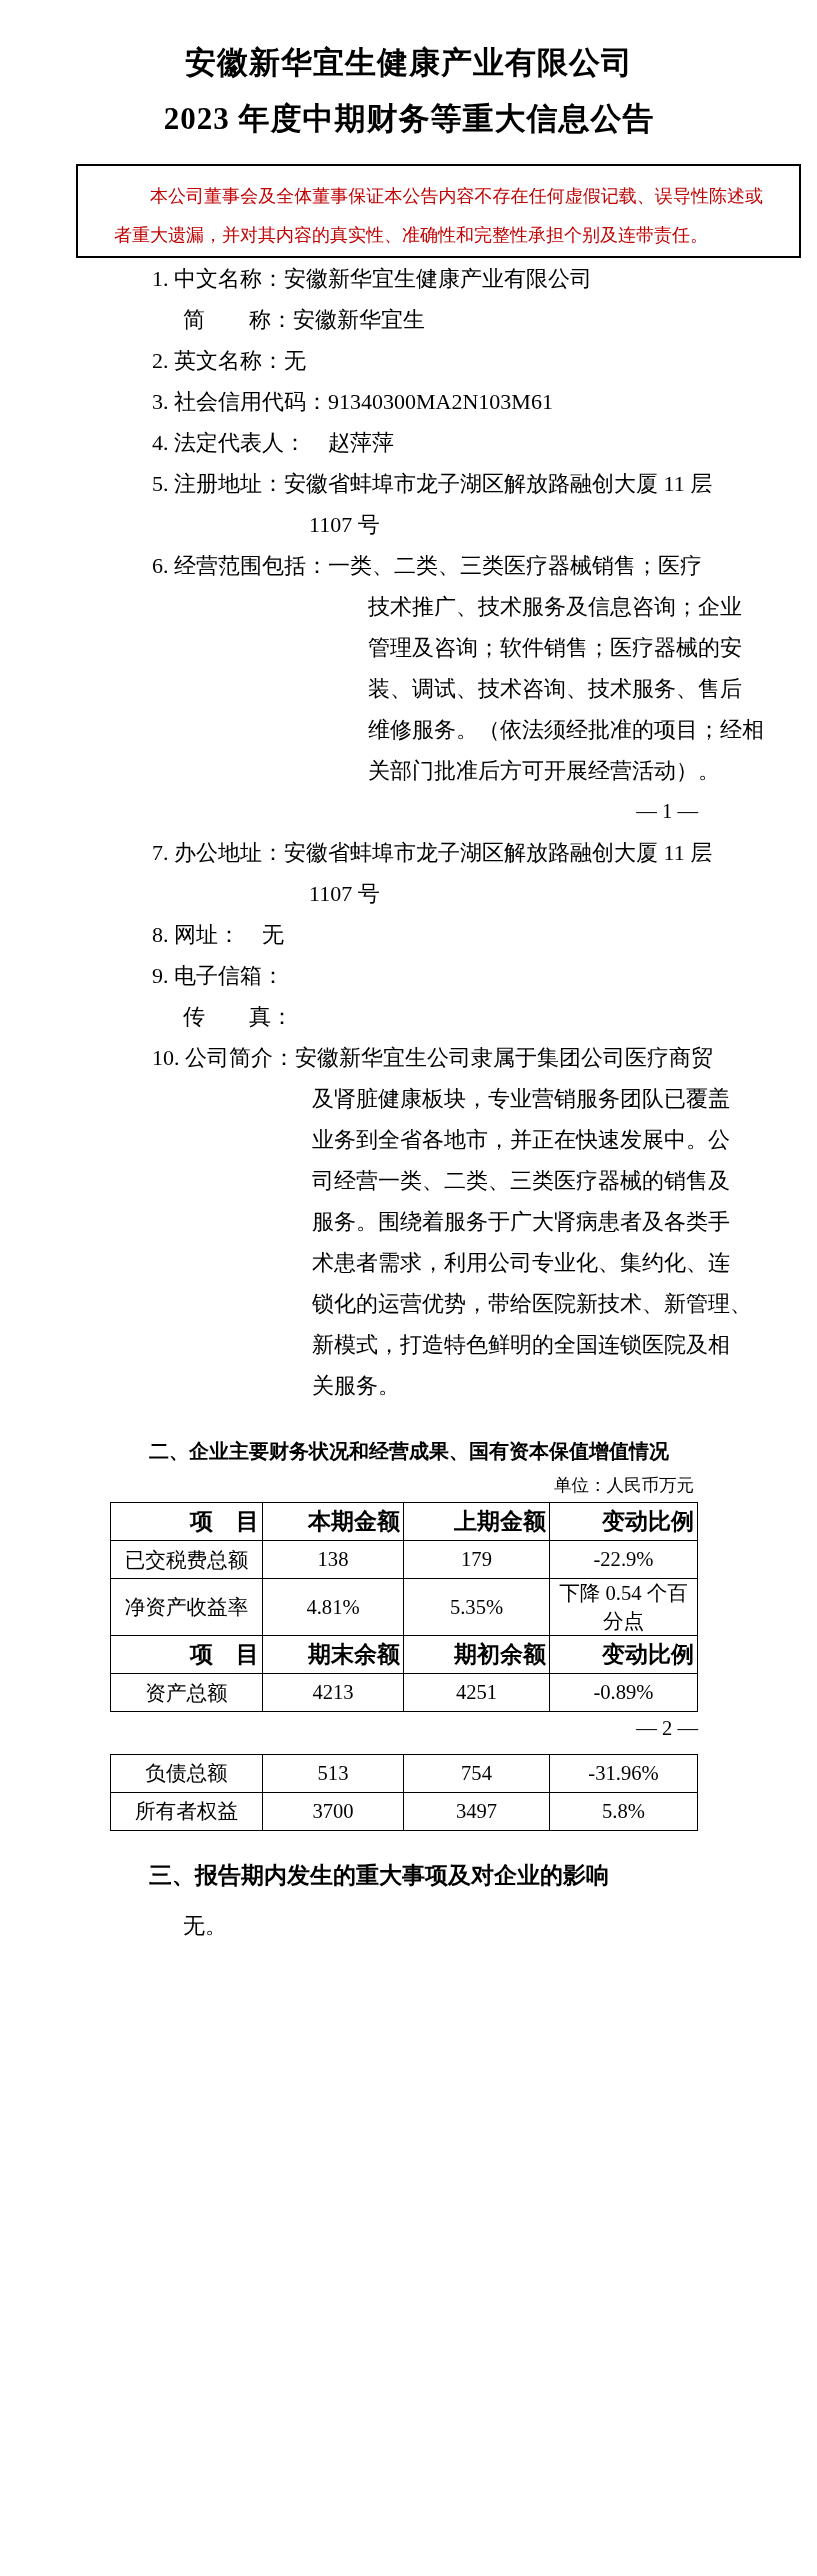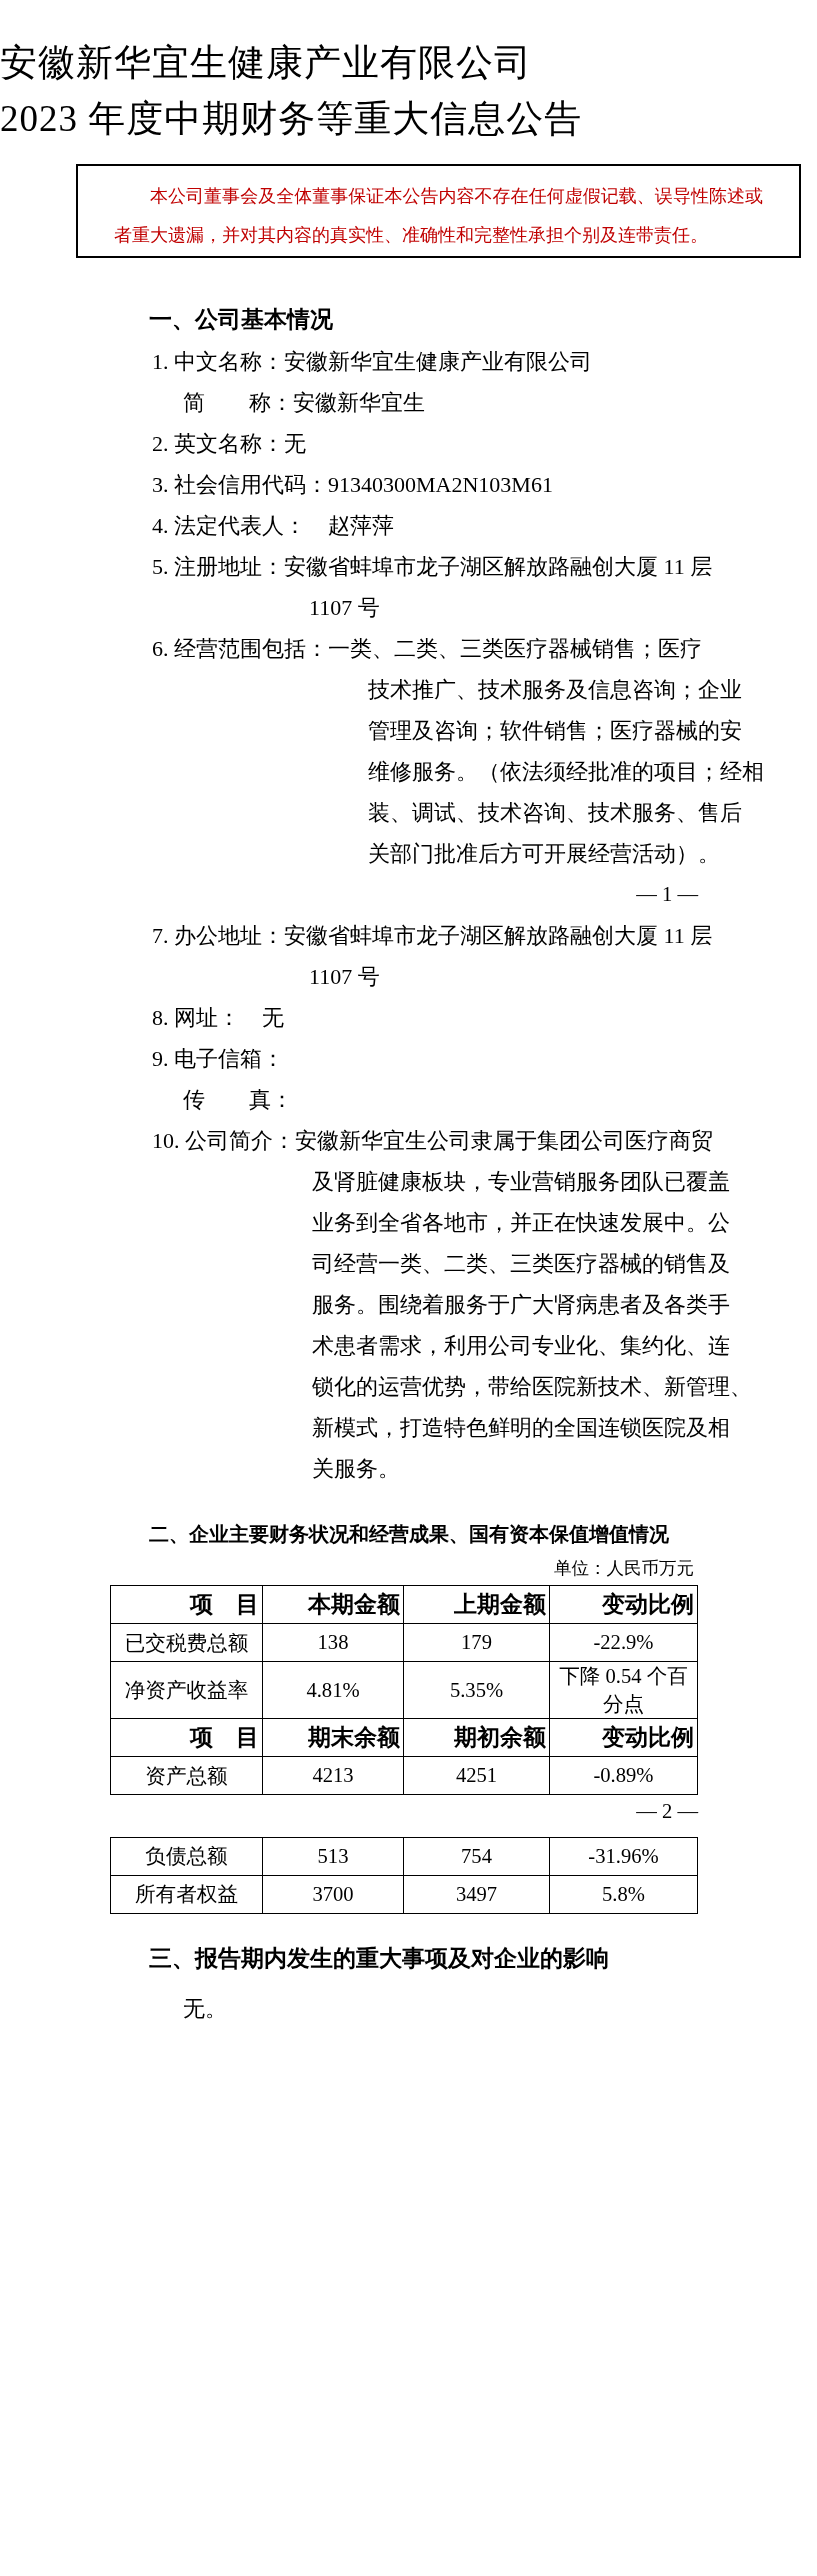--- a/index.html
+++ b/index.html
@@ -2,21 +2,21 @@
 <html style="font-size:8.2px"><head>
 <meta charset="utf-8">
 <style>
   html,body{margin:0;padding:0;}
   body{
     width:818px;height:2793px;position:relative;background:#ffffff;
     font-family:"Liberation Serif","DejaVu Serif",serif;color:#000;
     overflow:hidden;
   }
   .title{
-    text-align:left;font-weight:normal;font-size:37px;line-height:37px;
+    text-align:center;font-weight:bold;font-size:31px;line-height:37px;
     letter-spacing:1px;font-family:"Liberation Serif","DejaVu Serif",serif;
   }
   .title1{margin-top:44px;}
   .title2{margin-top:19px;}
   .notice-box{
     box-sizing:border-box;margin:27px 0 0 76px;width:725px;
     border:2.1px solid #000;padding:11.3px 36px 1px 36px;background:#fff;
   }
   .notice-text{
     margin:0;font-size:18px;line-height:39px;text-indent:2em;
@@ -64,34 +64,33 @@
 
 <div>
 
   <div class="title title1">安徽新华宜生健康产业有限公司</div>
   <div class="title title2">2023 年度中期财务等重大信息公告</div>
 
   <div class="notice-box">
     <p class="notice-text" style="color: rgb(192, 0, 0);">本公司董事会及全体董事保证本公告内容不存在任何虚假记载、误导性陈述或者重大遗漏，并对其内容的真实性、准确性和完整性承担个别及连带责任。</p>
   </div>
 
-  <div class="sec-heading h1">一、公司基本情况</div>
 
   <div class="ln">1. 中文名称：安徽新华宜生健康产业有限公司</div>
   <div class="ln ln-label">简　　称：安徽新华宜生</div>
   <div class="ln">2. 英文名称：无</div>
   <div class="ln">3. 社会信用代码：91340300MA2N103M61</div>
   <div class="ln">4. 法定代表人：　赵萍萍</div>
   <div class="ln">5. 注册地址：安徽省蚌埠市龙子湖区解放路融创大厦 11 层</div>
   <div class="ln ln-addr">1107 号</div>
   <div class="ln">6. 经营范围包括：一类、二类、三类医疗器械销售；医疗</div>
   <div class="ln ln-cont">技术推广、技术服务及信息咨询；企业</div>
   <div class="ln ln-cont">管理及咨询；软件销售；医疗器械的安</div>
+  <div class="ln ln-cont">装、调试、技术咨询、技术服务、售后</div>
   <div class="ln ln-cont">维修服务。（依法须经批准的项目；经相</div>
-  <div class="ln ln-cont">装、调试、技术咨询、技术服务、售后</div>
   <div class="ln ln-cont">关部门批准后方可开展经营活动）。</div>
 
   <div class="page-footer">— 1 —</div>
 
   <div class="ln">7. 办公地址：安徽省蚌埠市龙子湖区解放路融创大厦 11 层</div>
   <div class="ln ln-addr">1107 号</div>
   <div class="ln">8. 网址：　无</div>
   <div class="ln">9. 电子信箱：</div>
   <div class="ln ln-label">传　　真：</div>
   <div class="ln">10. 公司简介：安徽新华宜生公司隶属于集团公司医疗商贸</div>

